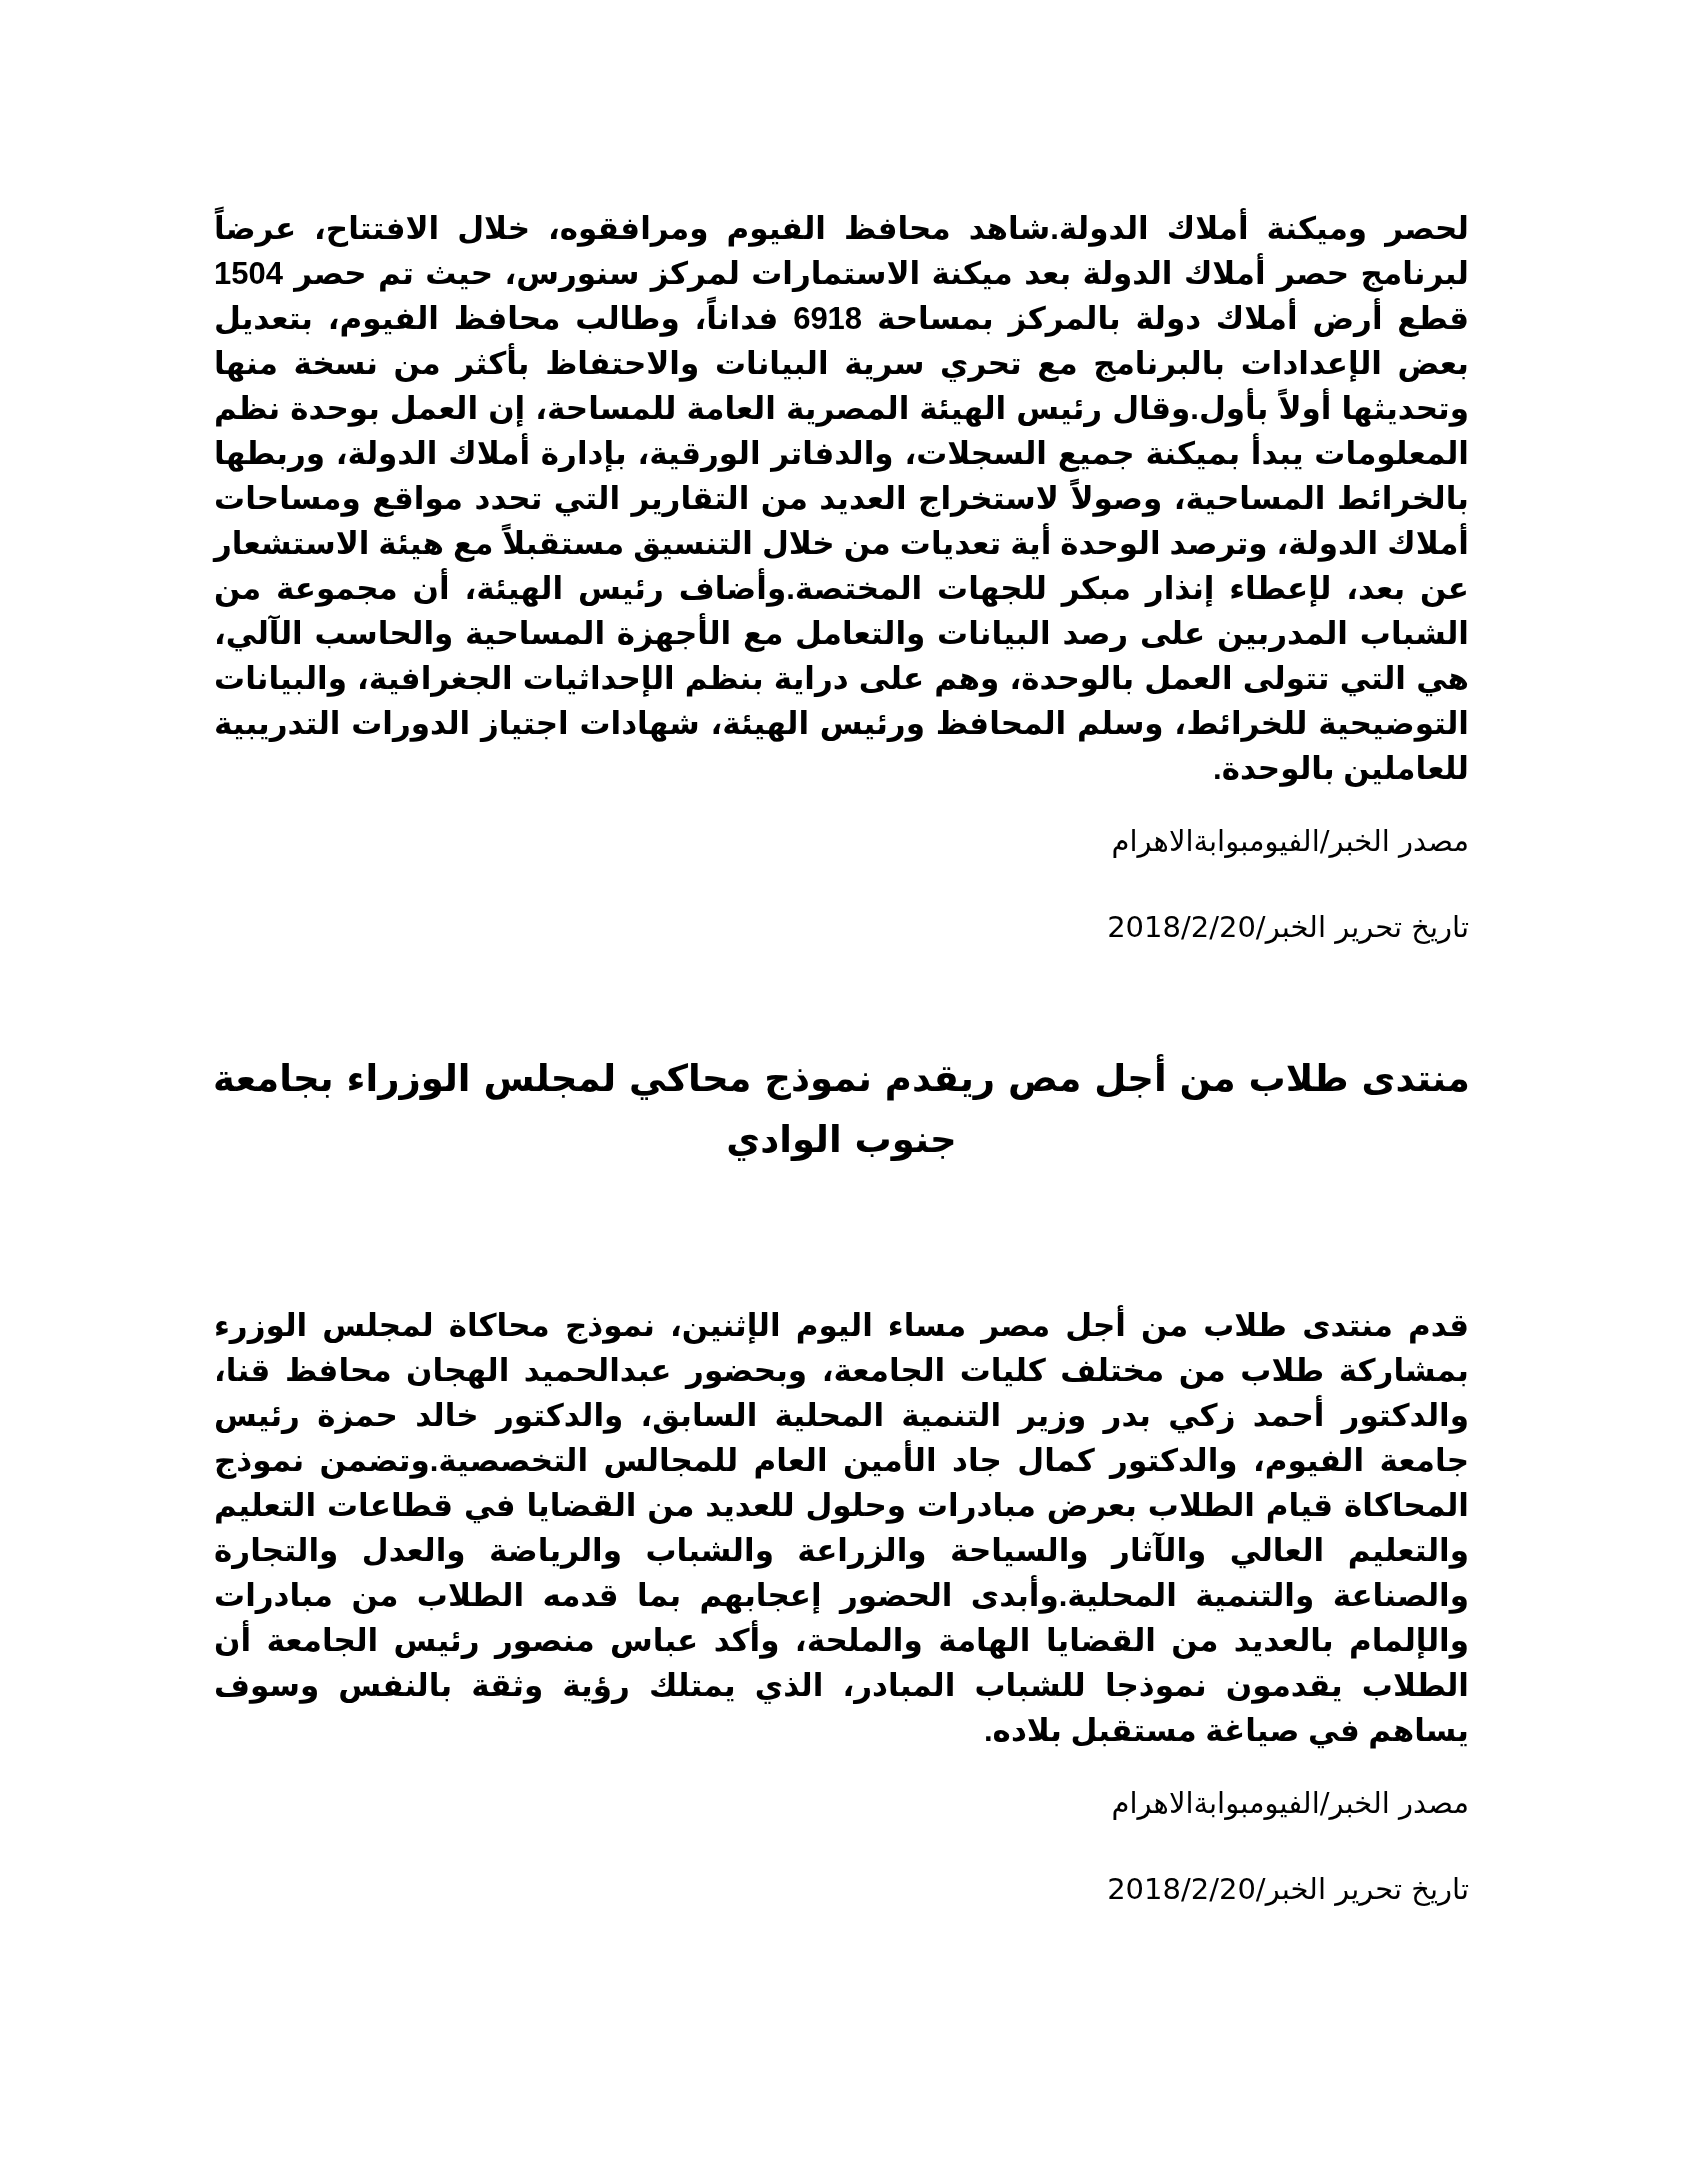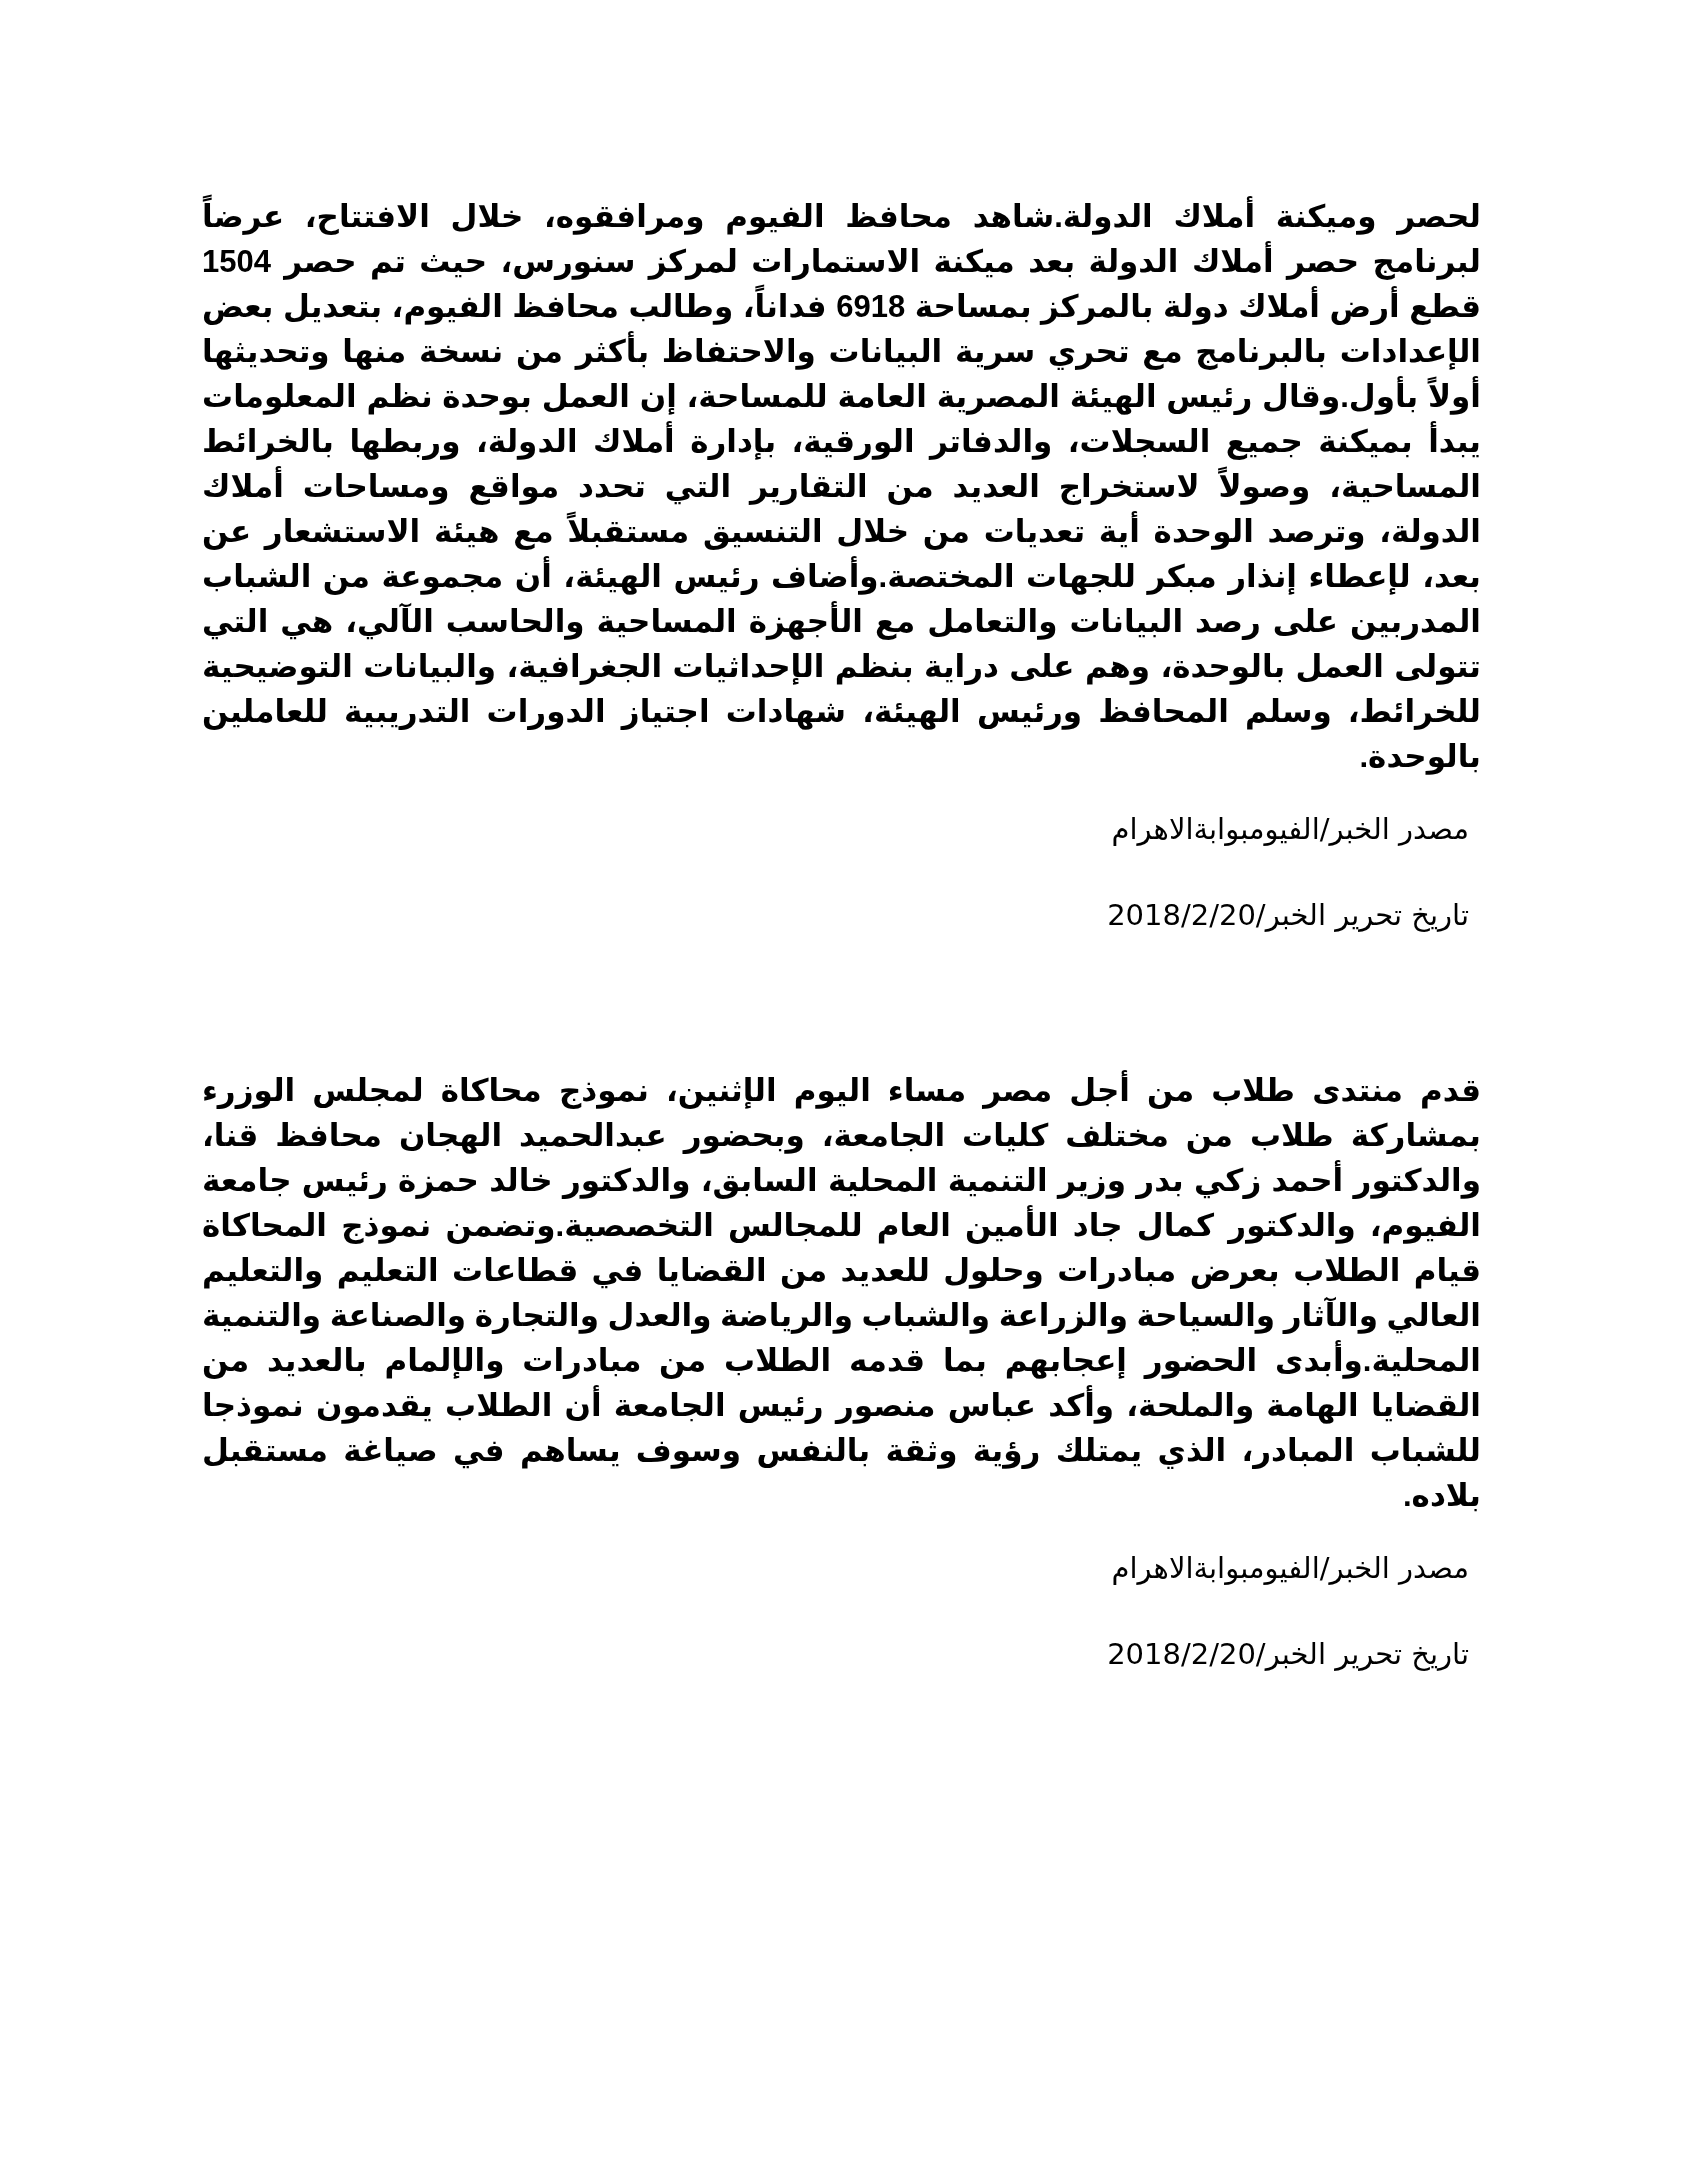--- a/index.html
+++ b/index.html
@@ -20,21 +20,21 @@
     top: 190px;
     width: 1287px;
     direction: rtl;
   }
   .para {
     font-family: "Liberation Sans", "DejaVu Sans", sans-serif;
     font-size: 31px;
     line-height: 45px;
     text-align: justify;
     text-align-last: right;
-    margin: 4px;
+    margin: 16px;
     font-weight: bold;
     letter-spacing: -0.3px;
   }
   .meta {
     font-family: "DejaVu Sans", "Liberation Sans", sans-serif;
     font-size: 29px;
     line-height: 40px;
     text-align: right;
     margin: 16px;
     font-weight: normal;
@@ -59,18 +59,19 @@
 <body>
 
 <div class="page">
   <section>
     <p class="para">لحصر وميكنة أملاك الدولة.شاهد محافظ الفيوم ومرافقوه، خلال الافتتاح، عرضاً لبرنامج حصر أملاك الدولة بعد ميكنة الاستمارات لمركز سنورس، حيث تم حصر 1504 قطع أرض أملاك دولة بالمركز بمساحة 6918 فداناً، وطالب محافظ الفيوم، بتعديل بعض الإعدادات بالبرنامج مع تحري سرية البيانات والاحتفاظ بأكثر من نسخة منها وتحديثها أولاً بأول.وقال رئيس الهيئة المصرية العامة للمساحة، إن العمل بوحدة نظم المعلومات يبدأ بميكنة جميع السجلات، والدفاتر الورقية، بإدارة أملاك الدولة، وربطها بالخرائط المساحية، وصولاً لاستخراج العديد من التقارير التي تحدد مواقع ومساحات أملاك الدولة، وترصد الوحدة أية تعديات من خلال التنسيق مستقبلاً مع هيئة الاستشعار عن بعد، لإعطاء إنذار مبكر للجهات المختصة.وأضاف رئيس الهيئة، أن مجموعة من الشباب المدربين على رصد البيانات والتعامل مع الأجهزة المساحية والحاسب الآلي، هي التي تتولى العمل بالوحدة، وهم على دراية بنظم الإحداثيات الجغرافية، والبيانات التوضيحية للخرائط، وسلم المحافظ ورئيس الهيئة، شهادات اجتياز الدورات التدريبية للعاملين بالوحدة.</p>
     <p class="meta source1">مصدر الخبر/الفيومبوابةالاهرام</p>
     <p class="meta date1">تاريخ تحرير الخبر/2018/2/20</p>
   </section>
 
   <section>
+    <h1 class="title">منتدى طلاب من أجل مص ريقدم نموذج محاكي لمجلس الوزراء بجامعة جنوب الوادي</h1>
     <p class="para para2">قدم منتدى طلاب من أجل مصر مساء اليوم الإثنين، نموذج محاكاة لمجلس الوزرء بمشاركة طلاب من مختلف كليات الجامعة، وبحضور عبدالحميد الهجان محافظ قنا، والدكتور أحمد زكي بدر وزير التنمية المحلية السابق، والدكتور خالد حمزة رئيس جامعة الفيوم، والدكتور كمال جاد الأمين العام للمجالس التخصصية.وتضمن نموذج المحاكاة قيام الطلاب بعرض مبادرات وحلول للعديد من القضايا في قطاعات التعليم والتعليم العالي والآثار والسياحة والزراعة والشباب والرياضة والعدل والتجارة والصناعة والتنمية المحلية.وأبدى الحضور إعجابهم بما قدمه الطلاب من مبادرات والإلمام بالعديد من القضايا الهامة والملحة، وأكد عباس منصور رئيس الجامعة أن الطلاب يقدمون نموذجا للشباب المبادر، الذي يمتلك رؤية وثقة بالنفس وسوف يساهم في صياغة مستقبل بلاده.</p>
     <p class="meta source2">مصدر الخبر/الفيومبوابةالاهرام</p>
     <p class="meta date2">تاريخ تحرير الخبر/2018/2/20</p>
   </section>
 </div>
 
 
 </body></html>

